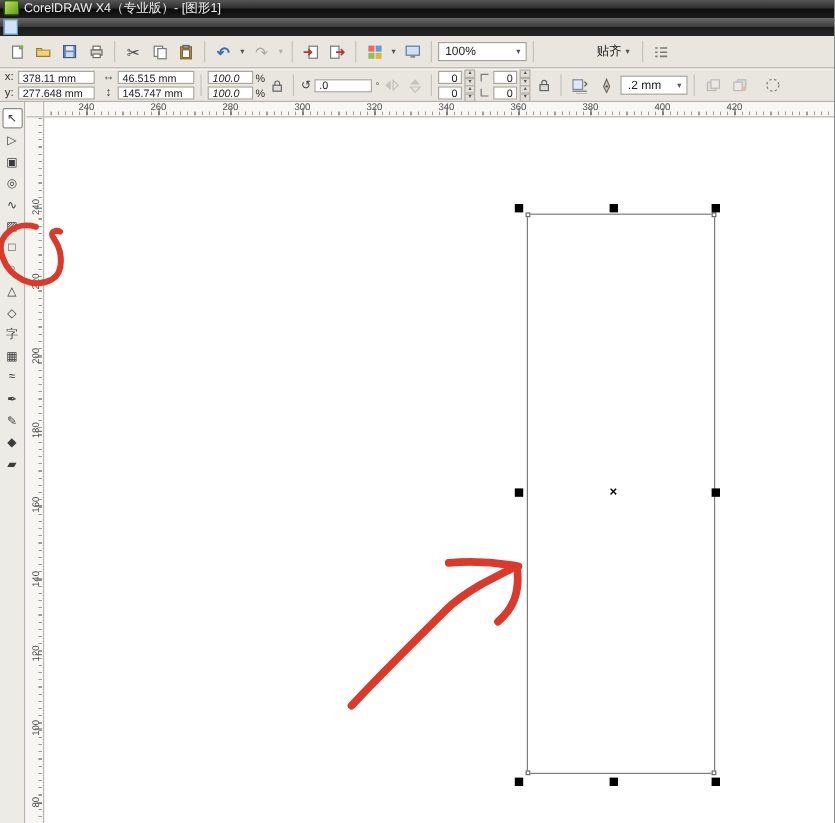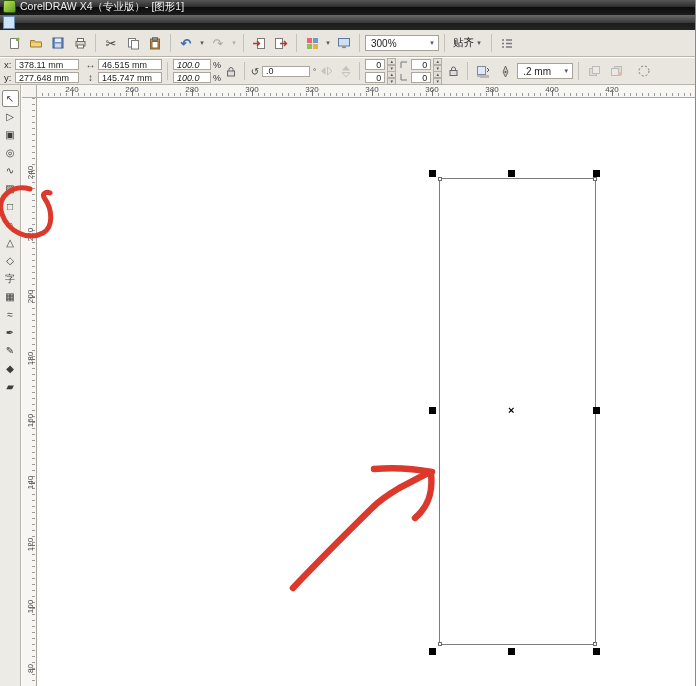--- a/index.html
+++ b/index.html
@@ -24,21 +24,21 @@
     border-bottom:1px solid #b9b5ad;display:flex;align-items:center;padding-left:4px;box-sizing:border-box;gap:2px;font-size:9px;color:#333;}
   .tbtn{width:20px;height:20px;display:flex;align-items:center;justify-content:center;border-radius:2px;}
   .tbtn svg{display:block;}
   .tglyph{font-size:13px;color:#444;line-height:1;}
   .sep{width:1px;height:18px;background:#c6c2ba;margin:0 3px;}
   .dd{font-size:7px;color:#555;width:8px;text-align:center;}
   .dis{opacity:.38;}
   .combo{height:16px;background:#fff;border:1px solid #a7a39b;display:flex;align-items:center;
     font-size:10px;color:#222;padding:0 2px 0 5px;box-sizing:border-box;}
   .combo .dd{margin-left:auto;}
-  .snap{display:flex;align-items:center;font-size:10.5px;color:#222;gap:1px;padding:0 3px;}
+  .snap{display:flex;align-items:center;font-size:10.5px;color:#222;gap:1px;padding:0 3px;margin-left:44px;}
   
   .pcol{display:flex;flex-direction:column;gap:1px;}
   .prow{display:flex;align-items:center;gap:2px;height:12px;}
   .pfield{background:#fff;border:1px solid #aba79f;height:11px;display:flex;align-items:center;
     font-size:9px;color:#222;padding:0 3px;box-sizing:border-box;}
   .w64{width:64px;} .w40{width:38px;font-style:italic;} .w22{width:20px;justify-content:flex-end;}
   .plabel{font-size:9.5px;color:#333;width:9px;}
   .picon{font-size:10px;color:#444;width:11px;text-align:center;}
   .spincol{display:flex;flex-direction:column;justify-content:center;width:9px;height:11px;}
   .spincol span{font-size:5px;line-height:5px;text-align:center;color:#555;background:#e2dfd9;border:1px solid #b3afa7;}
@@ -165,21 +165,21 @@
     </span>
     <span class="dd">▾</span>
     <span class="tbtn">
       <svg width="14" height="12">
           <rect x="1.5" y="1.5" width="11" height="7.5" fill="#cfe0f2" stroke="#5f7a9a"></rect>
           <rect x="5" y="9.5" width="4" height="1.6" fill="#8a8a8a"></rect>
         </svg>
     </span>
     <span class="sep"></span>
     <span class="combo" style="width:74px;">
-      <span>300%</span>
+      <span>100%</span>
       <span class="dd">▾</span>
     </span>
     <span class="sep"></span>
     <span class="snap">
       <span>贴齐</span>
       <span class="dd">▾</span>
     </span>
     <span class="sep"></span>
     <span class="tbtn">
       <svg width="12" height="11">

